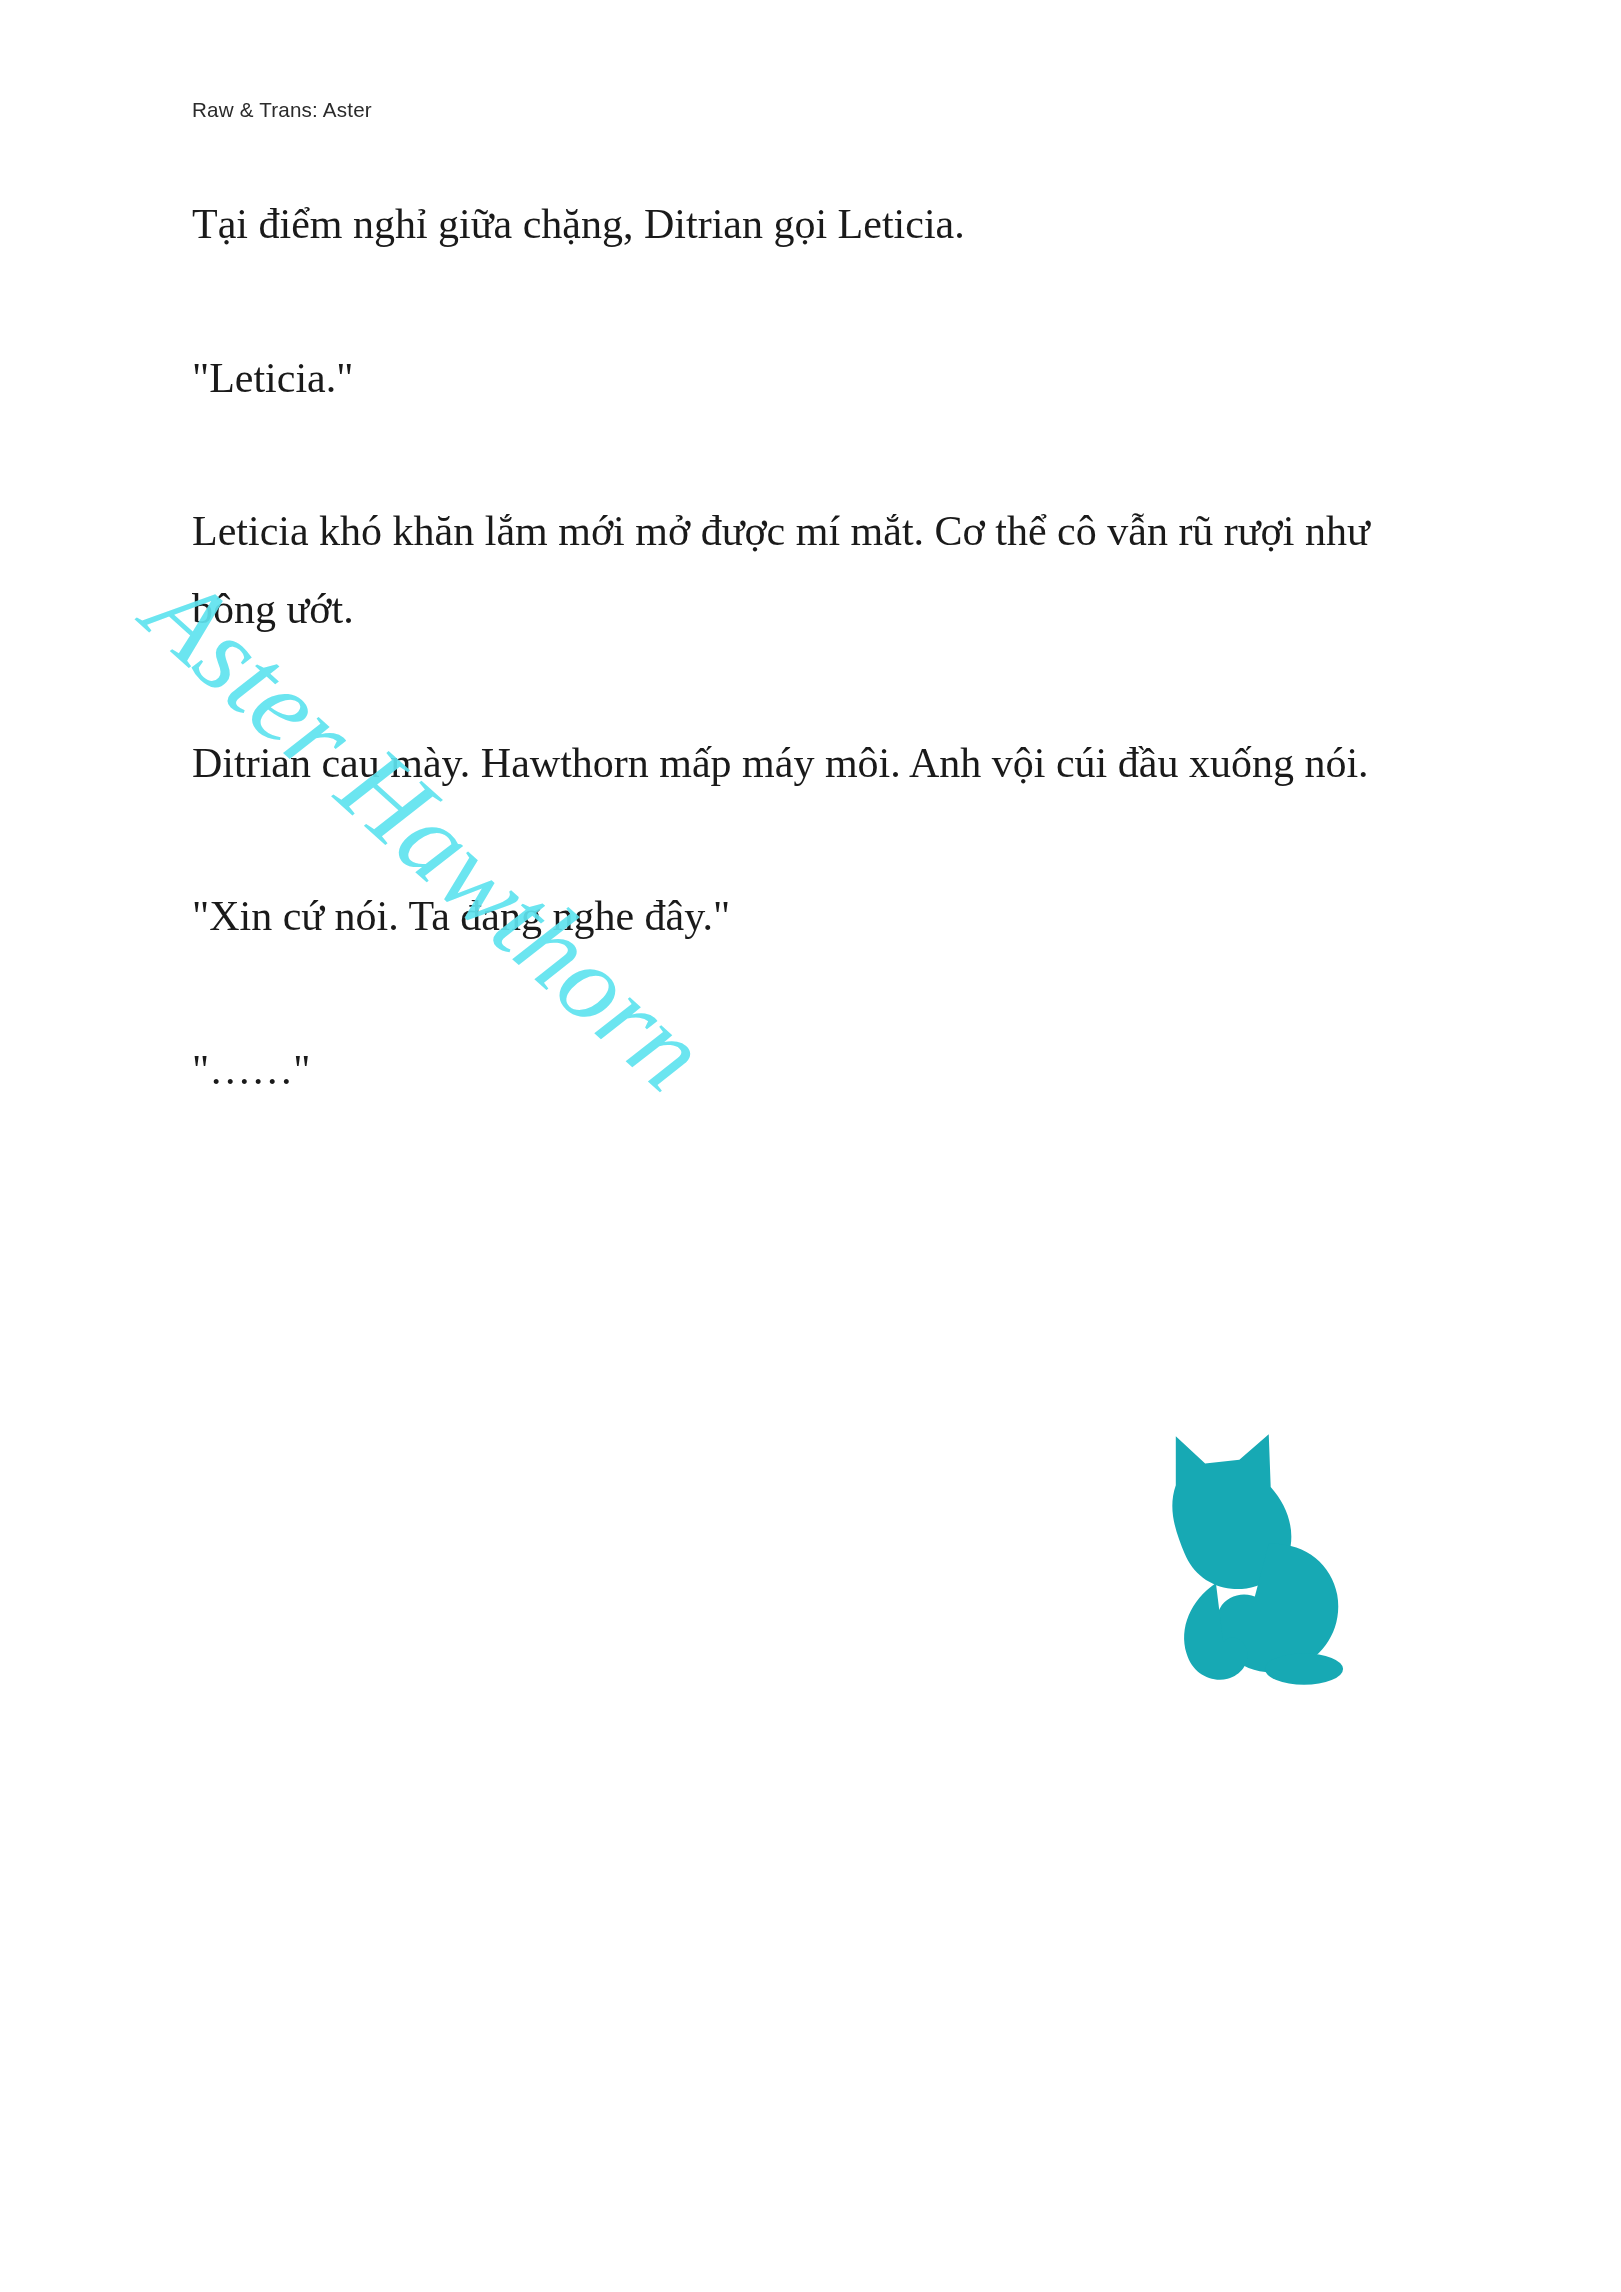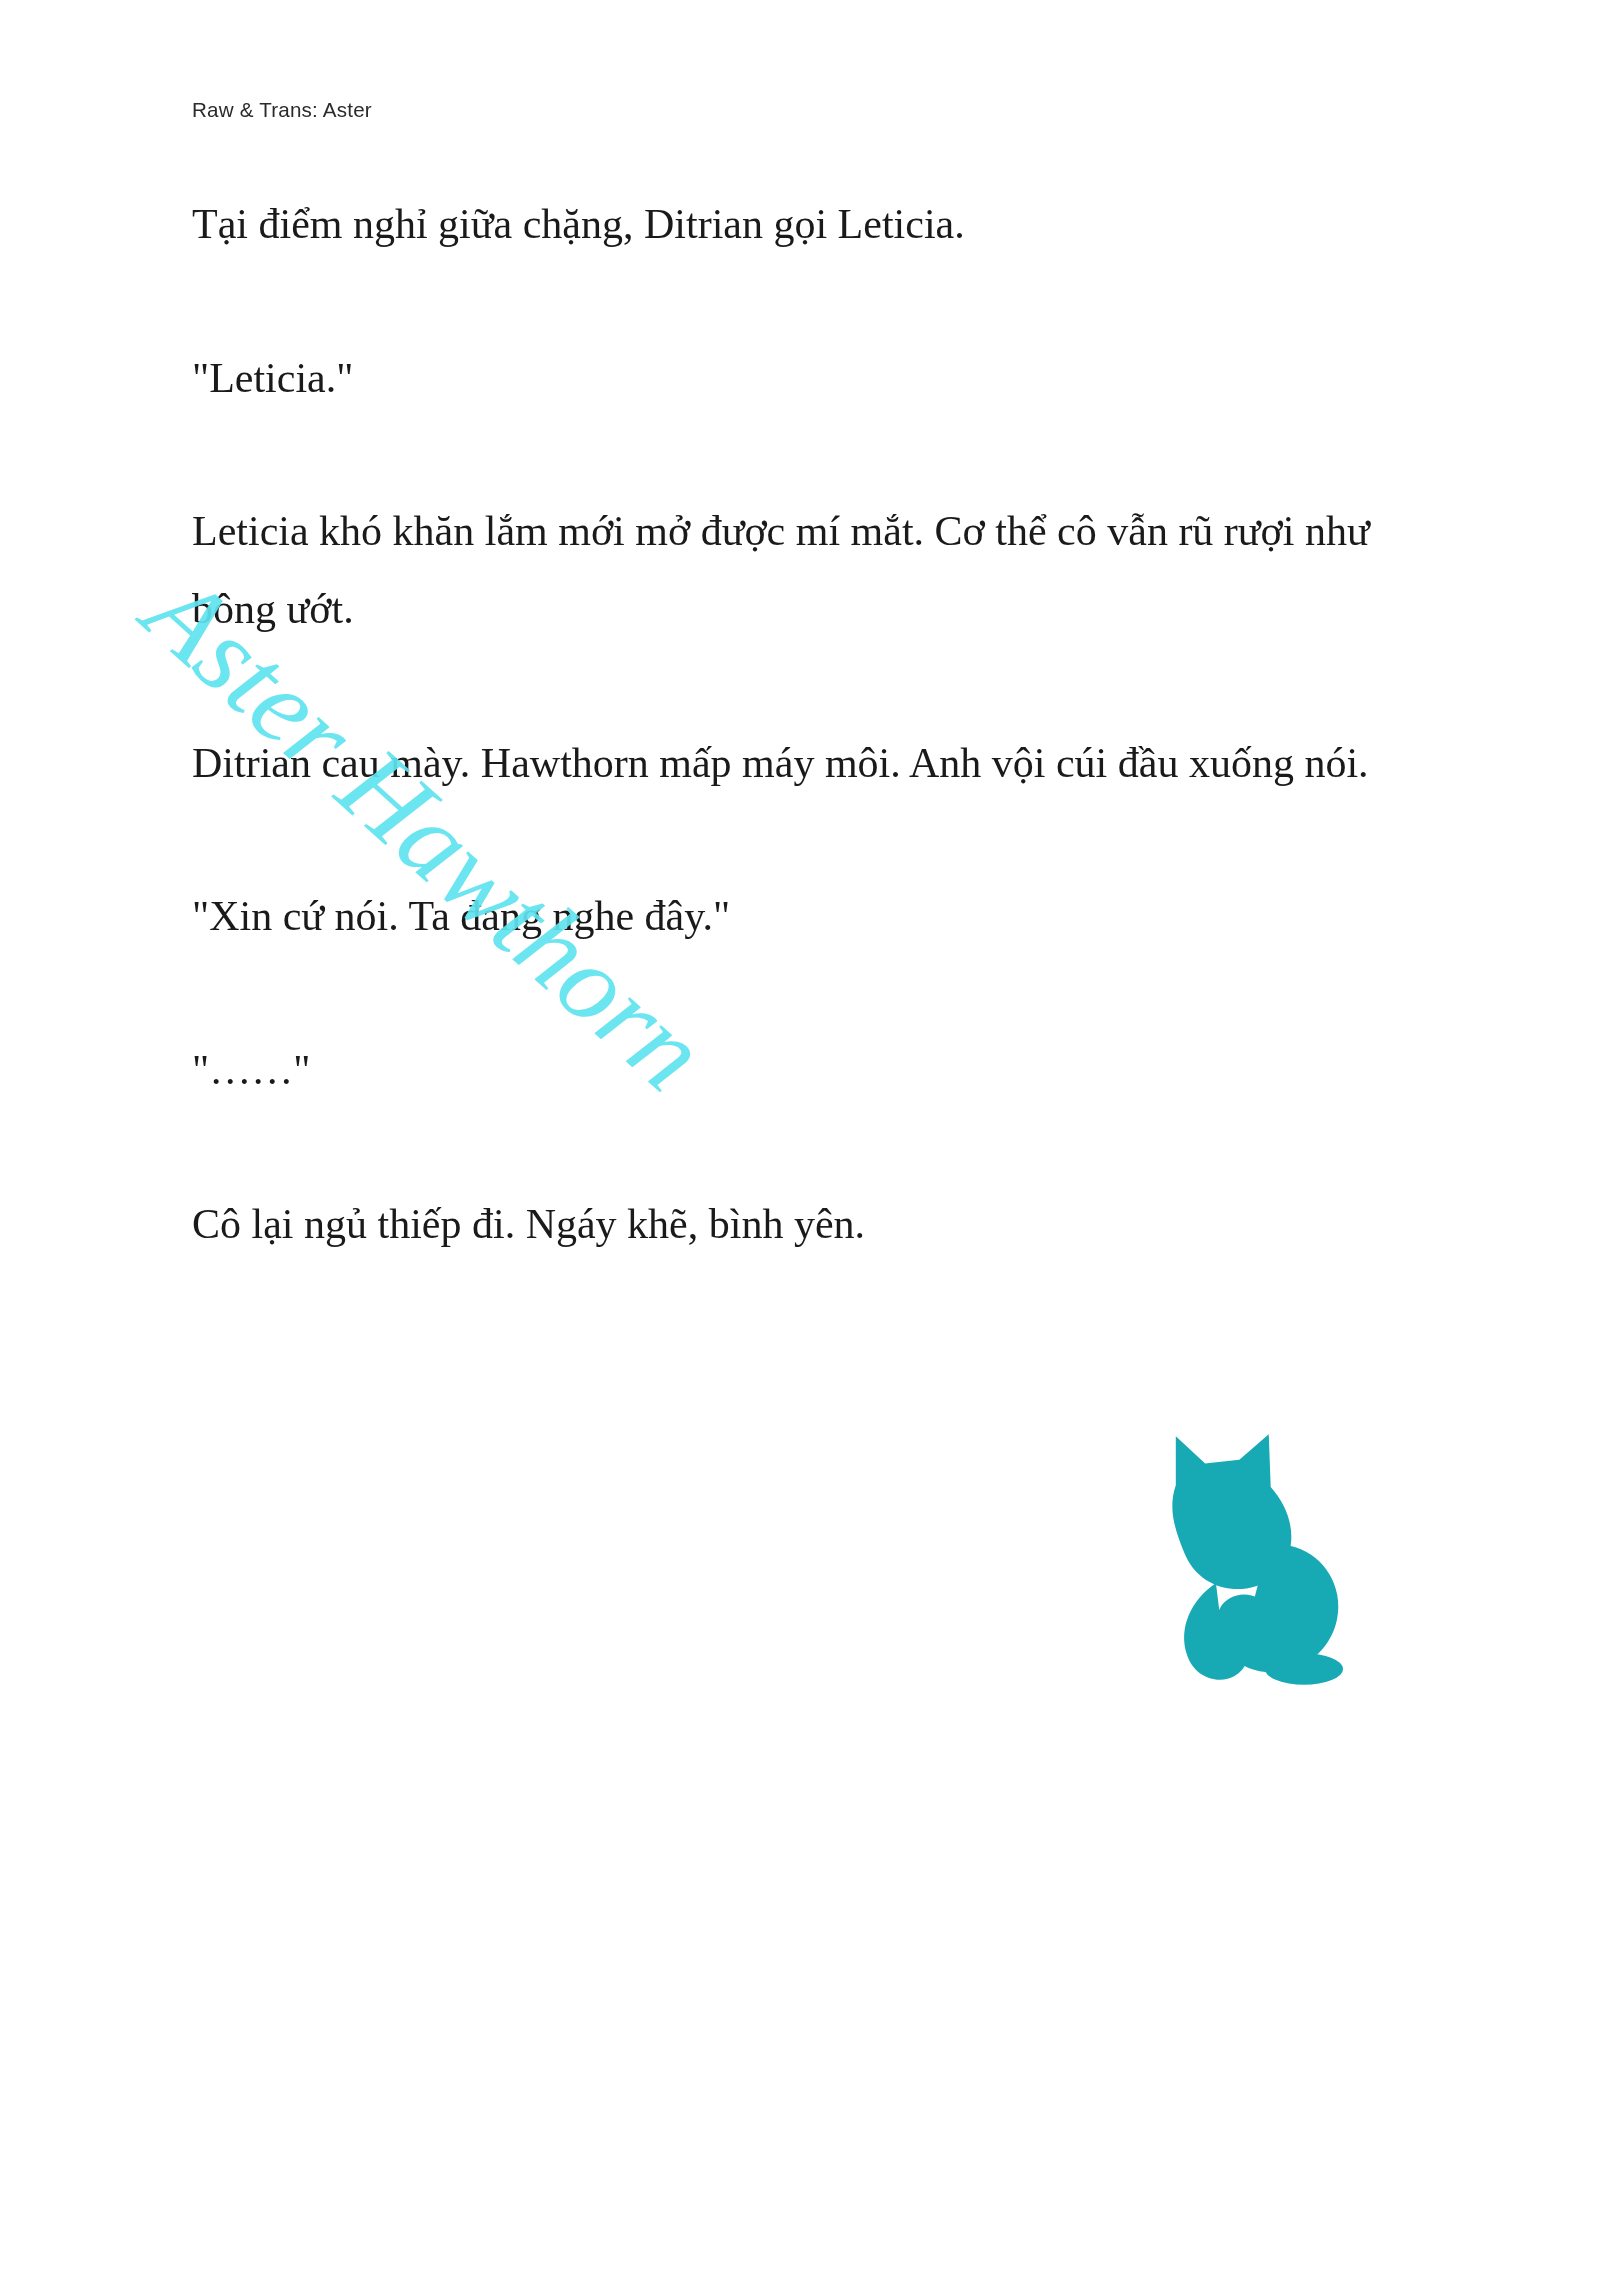--- a/index.html
+++ b/index.html
@@ -74,21 +74,20 @@
 
   <div class="header">Raw &amp; Trans: Aster</div>
 
   <div class="content">
     <p class="para">Tại điểm nghỉ giữa chặng, Ditrian gọi Leticia.</p>
     <p class="para">"Leticia."</p>
     <p class="para">Leticia khó khăn lắm mới mở được mí mắt. Cơ thể cô vẫn rũ rượi như bông ướt.</p>
     <p class="para">Ditrian cau mày. Hawthorn mấp máy môi. Anh vội cúi đầu xuống nói.</p>
     <p class="para">"Xin cứ nói. Ta đang nghe đây."</p>
     <p class="para">"……"</p>
-    <p class="para last">Cô lại ngủ thiếp đi. Ngáy khẽ, bình yên.</p>
   </div>
 
   <div class="watermark-text">Aster Hawthorn</div>
 
   <svg class="watermark-cat" viewBox="0 0 230 270" xmlns="http://www.w3.org/2000/svg">
     <g fill="#17a9b4">
       <path d="M55 60 L55 10 L85 38 L120 34 L150 8 L152 62 C170 82 178 108 170 132 C162 156 138 168 112 166 C90 164 72 150 64 130 C56 110 46 86 55 60 Z"></path>
       <path d="M150 120 C186 118 214 140 220 172 C226 206 206 238 174 248 C150 256 126 250 110 234 C96 220 92 200 100 186 C108 172 126 168 140 176 C152 183 154 198 146 206 C140 212 130 212 126 206 C123 201 125 194 131 192"></path>
       <path d="M96 160 C70 178 58 206 66 232 C72 252 90 262 108 258 C122 254 130 242 128 230 C126 218 114 212 106 218 C100 222 100 230 105 233"></path>
       <ellipse cx="186" cy="248" rx="40" ry="16"></ellipse>

